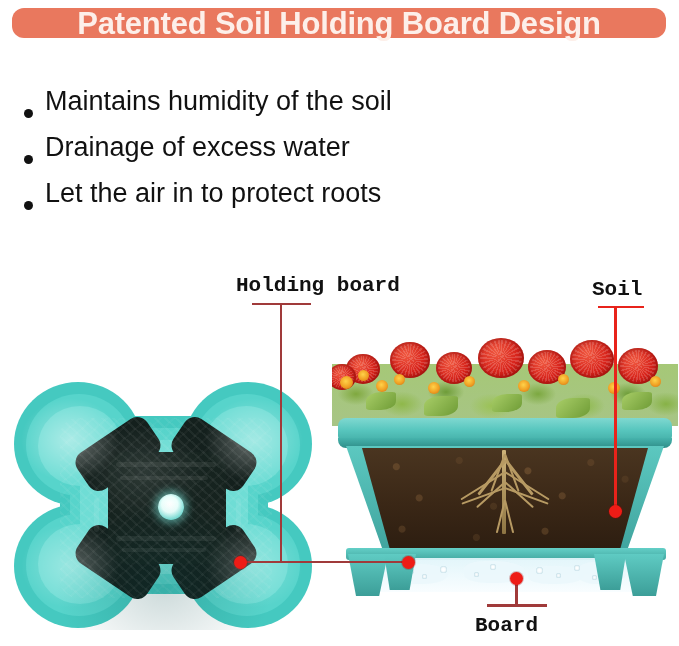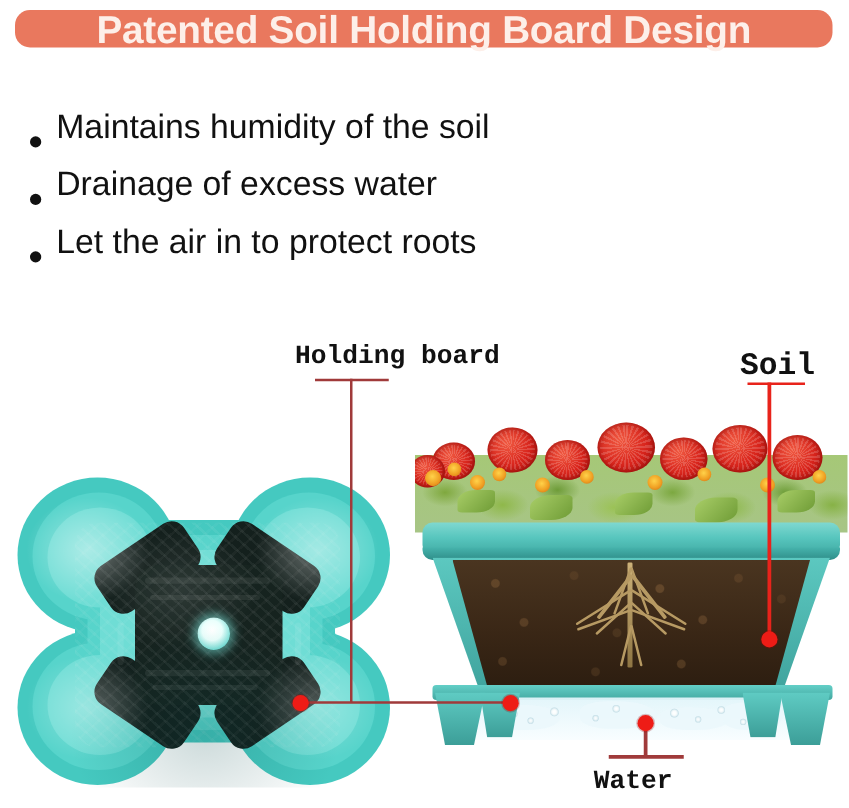--- a/index.html
+++ b/index.html
@@ -37,21 +37,21 @@
     font-size:27px;color:#111;line-height:34px;white-space:nowrap;
     font-family:"Liberation Sans","DejaVu Sans",sans-serif;
   }
 
   
   .ann-label{
     position:absolute;font-weight:bold;color:#111;white-space:nowrap;
     font-family:Liberation Mono, monospace;
   }
   #label-holding-board{left:236px;top:274px;font-size:21px;}
-  #label-soil{left:592px;top:278px;font-size:25px;}
+  #label-soil{left:592px;top:278px;font-size:21px;}
   #label-water{left:475px;top:614px;font-size:21px;}
 
   
   .lead{position:absolute;background:#A03A3A;}
   .lead-red{position:absolute;background:#E8231B;}
   .dot{position:absolute;width:13px;height:13px;border-radius:50%;
        background:#EE1C16;box-shadow:0 0 0 1px rgba(150,0,0,.25);}
 
   
   #hb-cap{left:252px;top:303px;width:59px;height:2px;}
@@ -396,15 +396,15 @@
   <div class="lead-red" id="soil-cap"></div>
   <div class="lead-red" id="soil-vert"></div>
   <div class="dot" id="soil-dot"></div>
 
   <div class="lead" id="water-cap"></div>
   <div class="lead" id="water-vert"></div>
   <div class="dot" id="water-dot"></div>
 
   <div class="ann-label" id="label-holding-board">Holding board</div>
   <div class="ann-label" id="label-soil">Soil</div>
-  <div class="ann-label" id="label-water">Water</div>
+  <div class="ann-label" id="label-water">Board</div>
 
 </div>
 
 </body></html>

